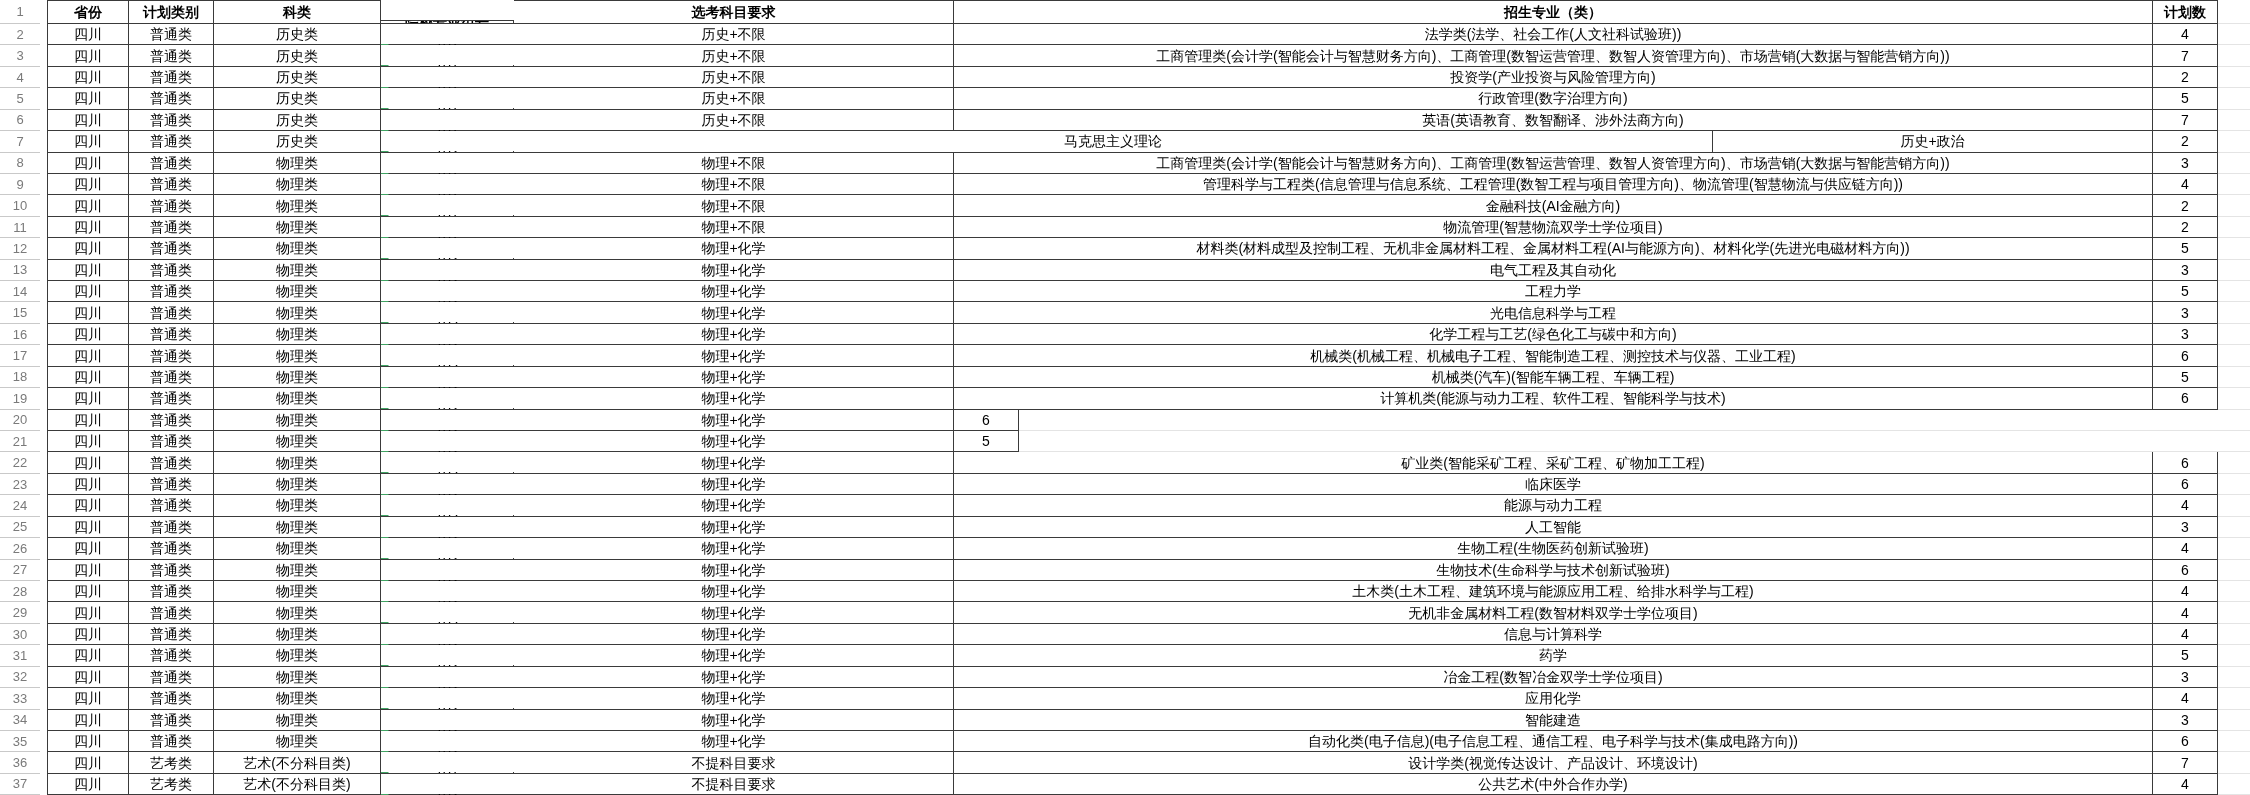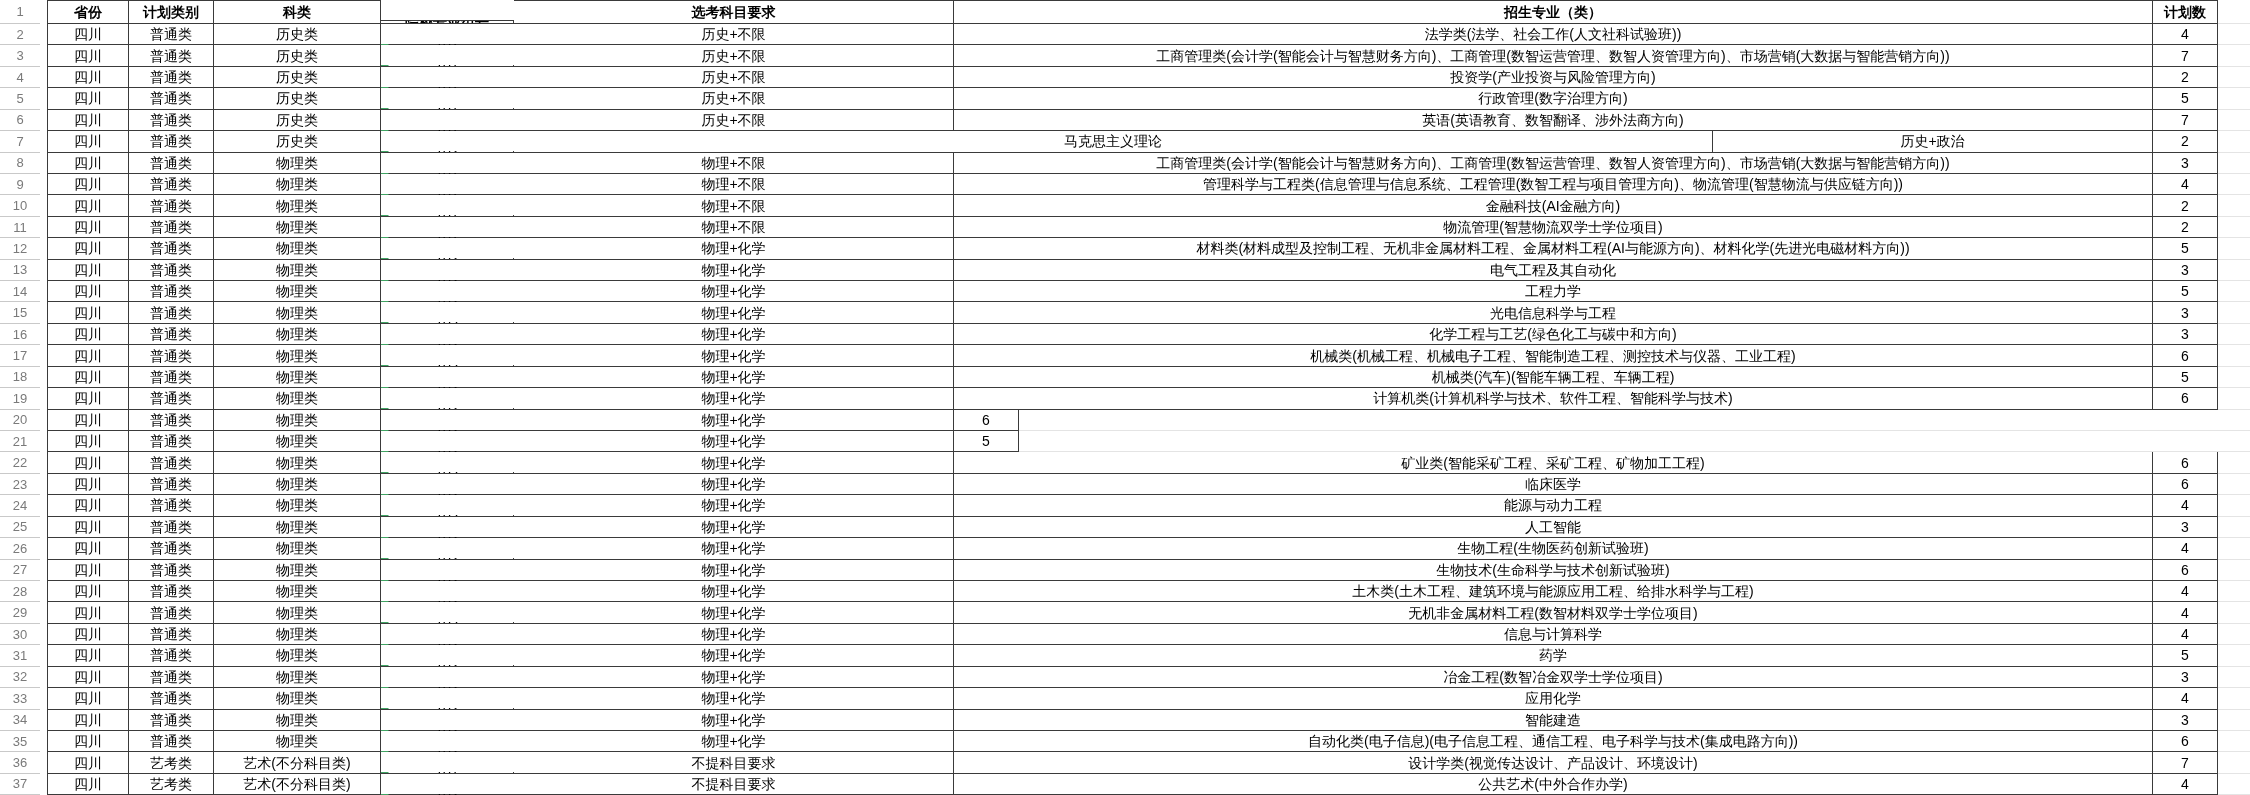--- a/index.html
+++ b/index.html
@@ -246,21 +246,21 @@
       <div class="strip"></div>
     </div>
     <div class="row">
       <div class="rownum">19</div>
       <div class="gap"></div>
       <div class="cell c0">四川</div>
       <div class="cell c1">普通类</div>
       <div class="cell c2">物理类</div>
       <div class="cell c3">102<span class="tri" style="border-top-color: rgb(63, 164, 99);"></span></div>
       <div class="cell c4">物理+化学</div>
-      <div class="cell c5">计算机类(计算机科学与技术、软件工程、智能科学与技术)</div>
+      <div class="cell c5">计算机类(能源与动力工程、软件工程、智能科学与技术)</div>
       <div class="cell c6">6</div>
       <div class="strip"></div>
     </div>
     <div class="row">
       <div class="rownum">20</div>
       <div class="gap"></div>
       <div class="cell c0">四川</div>
       <div class="cell c1">普通类</div>
       <div class="cell c2">物理类</div>
       <div class="cell c3">102<span class="tri" style="border-top-color: rgb(63, 164, 99);"></span></div>

